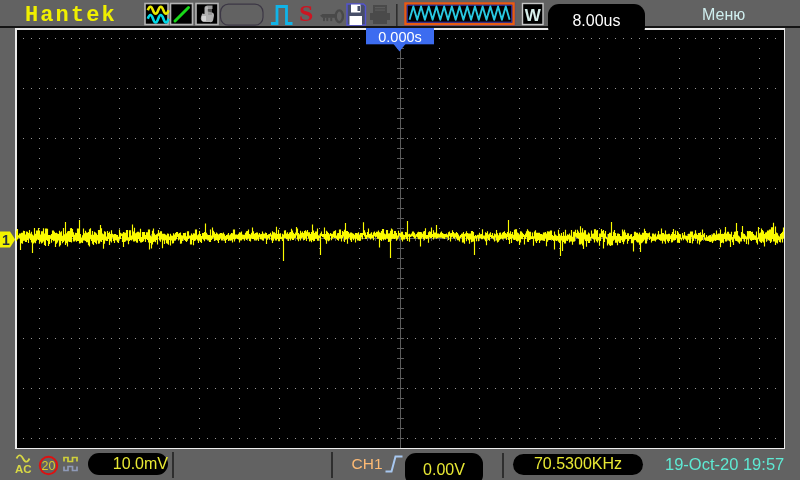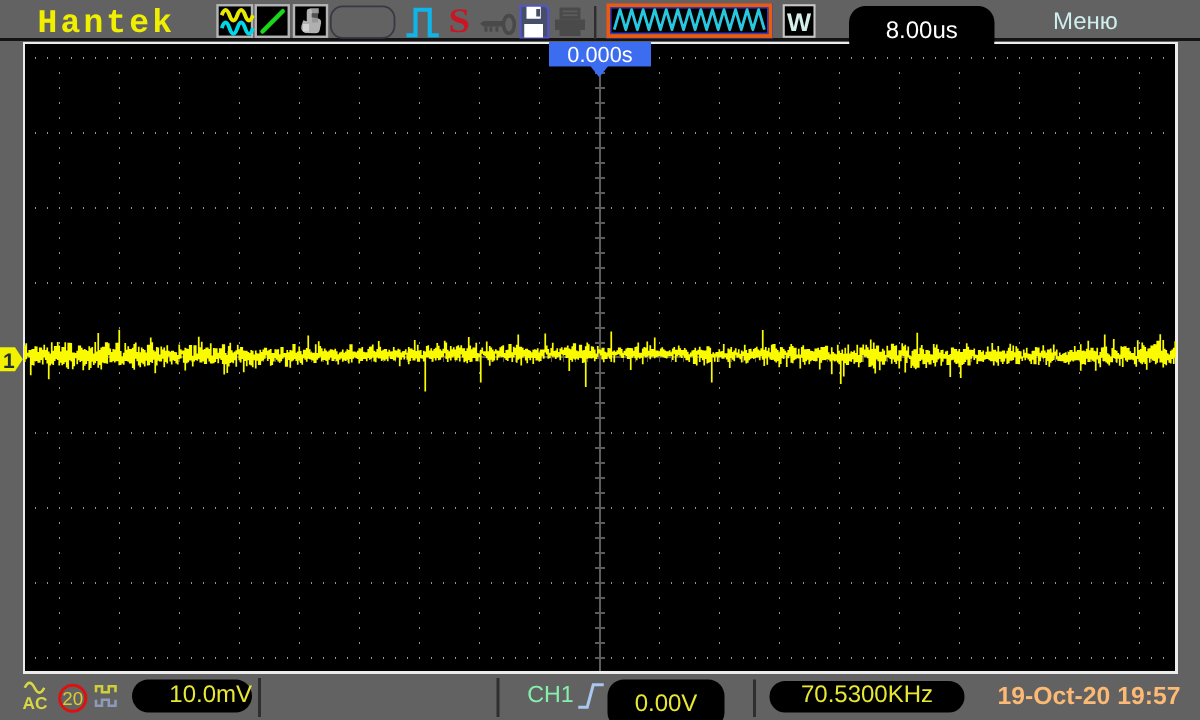--- a/index.html
+++ b/index.html
@@ -71,39 +71,39 @@
 <svg class="abs" style="left:404px;top:2px" width="140" height="24" viewBox="0 0 140 24">
  <rect x="0.3" y="0.3" width="110.4" height="22.9" fill="none" stroke="#47408f" stroke-width="1.1"></rect>
  <rect x="1.5" y="1.5" width="108" height="20.5" fill="#000" stroke="#e85c10" stroke-width="2.6"></rect>
  <rect x="3.2" y="3.2" width="104.6" height="17" fill="none" stroke="#3a3abe" stroke-width="1"></rect>
  <path d="M5.5 17.8 L9.35 4.4 L13.20 17.8 L17.05 4.4 L20.90 17.8 L24.75 4.4 L28.60 17.8 L32.45 4.4 L36.30 17.8 L40.15 4.4 L44.00 17.8 L47.85 4.4 L51.70 17.8 L55.55 4.4 L59.40 17.8 L63.25 4.4 L67.10 17.8 L70.95 4.4 L74.80 17.8 L78.65 4.4 L82.50 17.8 L86.35 4.4 L90.20 17.8 L94.05 4.4 L97.90 17.8 L101.75 4.4 L105.60 17.8" stroke="#28c8e0" stroke-width="1.9" fill="none" stroke-linejoin="round"></path>
  <g>
  <rect x="118.5" y="1.5" width="20.5" height="21" fill="#000" stroke="#c6c6c6" stroke-width="1.4"></rect>
  <text x="128.7" y="18.5" font-size="17" font-weight="bold" fill="#d8f0ec" text-anchor="middle" font-family="Liberation Sans">W</text>
  </g>
 </svg>
-<div class="pill" style="left:548px;top:3.5px;width:97px;height:34px;border-radius:11px;margin-left:18px;">
+<div class="pill" style="left:548px;top:3.5px;width:97px;height:34px;border-radius:11px;">
  <span style="color:#fff;font-size:16px;">8.00us</span>
   </div>
 <div class="abs" style="left:702px;top:5.5px;color:#cfeeee;font-size:16px;">Меню</div>
 
 <svg class="abs" style="left:0;top:448px" width="800" height="32" viewBox="0 0 800 32">
  <path d="M16.5 10.5 q3.2 -6.5 6.5 0 t6.5 0" stroke="#d8d844" stroke-width="1.7" fill="none"></path>
  <text x="15" y="24.5" font-size="11.5" font-weight="bold" fill="#d8d844" font-family="Liberation Sans">AC</text>
  <circle cx="48.5" cy="17.5" r="8.7" fill="none" stroke="#e01010" stroke-width="2"></circle>
  <text x="48.5" y="22" font-size="12.5" fill="#d8cc30" text-anchor="middle" font-family="Liberation Sans">20</text>
  <path d="M64 13.5 v-4 h4 v4 h4.5 v-4 h4.5 v4" stroke="#cfcf3a" stroke-width="1.7" fill="none"></path>
  <path d="M64 18.5 v4 h4 v-4 h4.5 v4 h4.5 v-4" stroke="#8f9ab8" stroke-width="1.7" fill="none"></path>
  <path d="M385.5 23.5 h6 l4 -15 h7" stroke="#a8c8f0" stroke-width="2" fill="none"></path>
 </svg>
 <div class="pill" style="left:88px;top:453px;width:80px;height:22px;border-radius:11px;justify-content:flex-end;">
  <span style="color:#e8e834;font-size:16px;">10.0mV</span>
   </div>
 <div class="sep" style="left:171.5px;top:452px;height:26px;"></div>
 <div class="sep" style="left:330.5px;top:452px;height:26px;"></div>
-<div class="abs" style="left:351.5px;top:454.5px;color:#86efac;font-size:15.5px;">CH1</div>
+<div class="abs" style="left:351.5px;top:454.5px;color:#fdba74;font-size:15.5px;">CH1</div>
 <div class="pill" style="left:405px;top:453px;width:78px;height:33px;border-radius:11px;">
  <span style="color:#e8e834;font-size:16px;">0.00V</span>
   </div>
 <div class="sep" style="left:501.5px;top:453px;height:25px;"></div>
 <div class="pill" style="left:513px;top:453.6px;width:130px;height:21px;border-radius:11px;">
  <span style="color:#e8e834;font-size:16px;">70.5300KHz</span>
   </div>
-<div class="abs" style="left:665px;top:455px;color:#fdba74;font-size:16.5px;font-weight:bold;">19-Oct-20 19:57</div>
+<div class="abs" style="left:665px;top:455px;color:#5eead4;font-size:16.5px;">19-Oct-20 19:57</div>
 </body></html>

